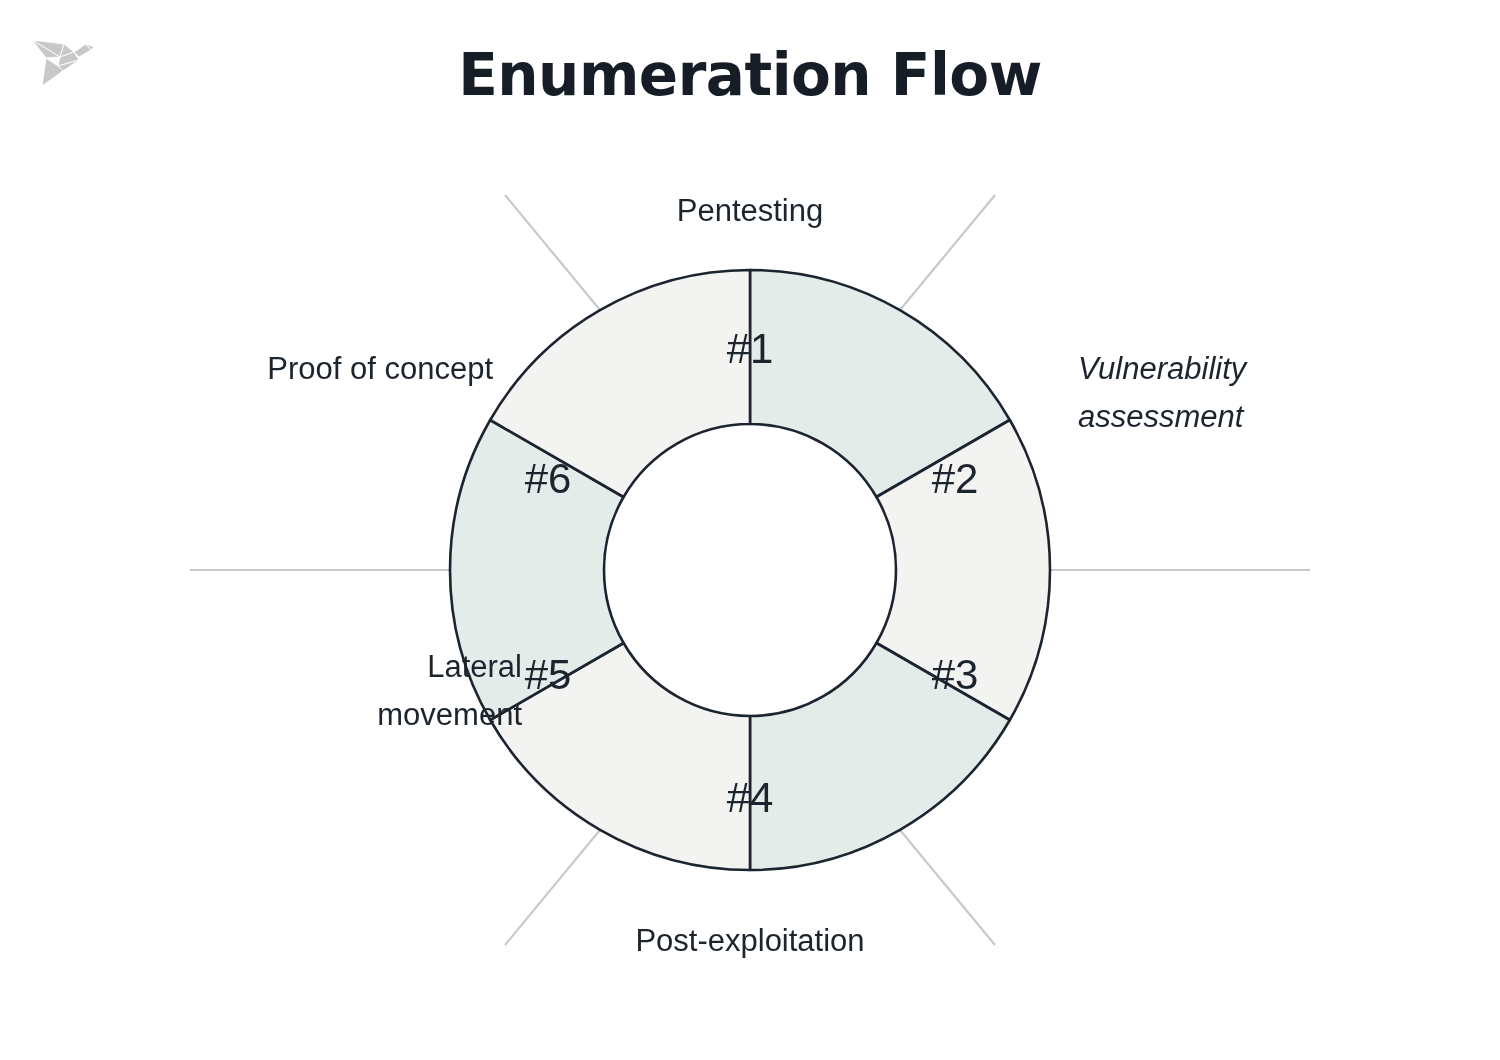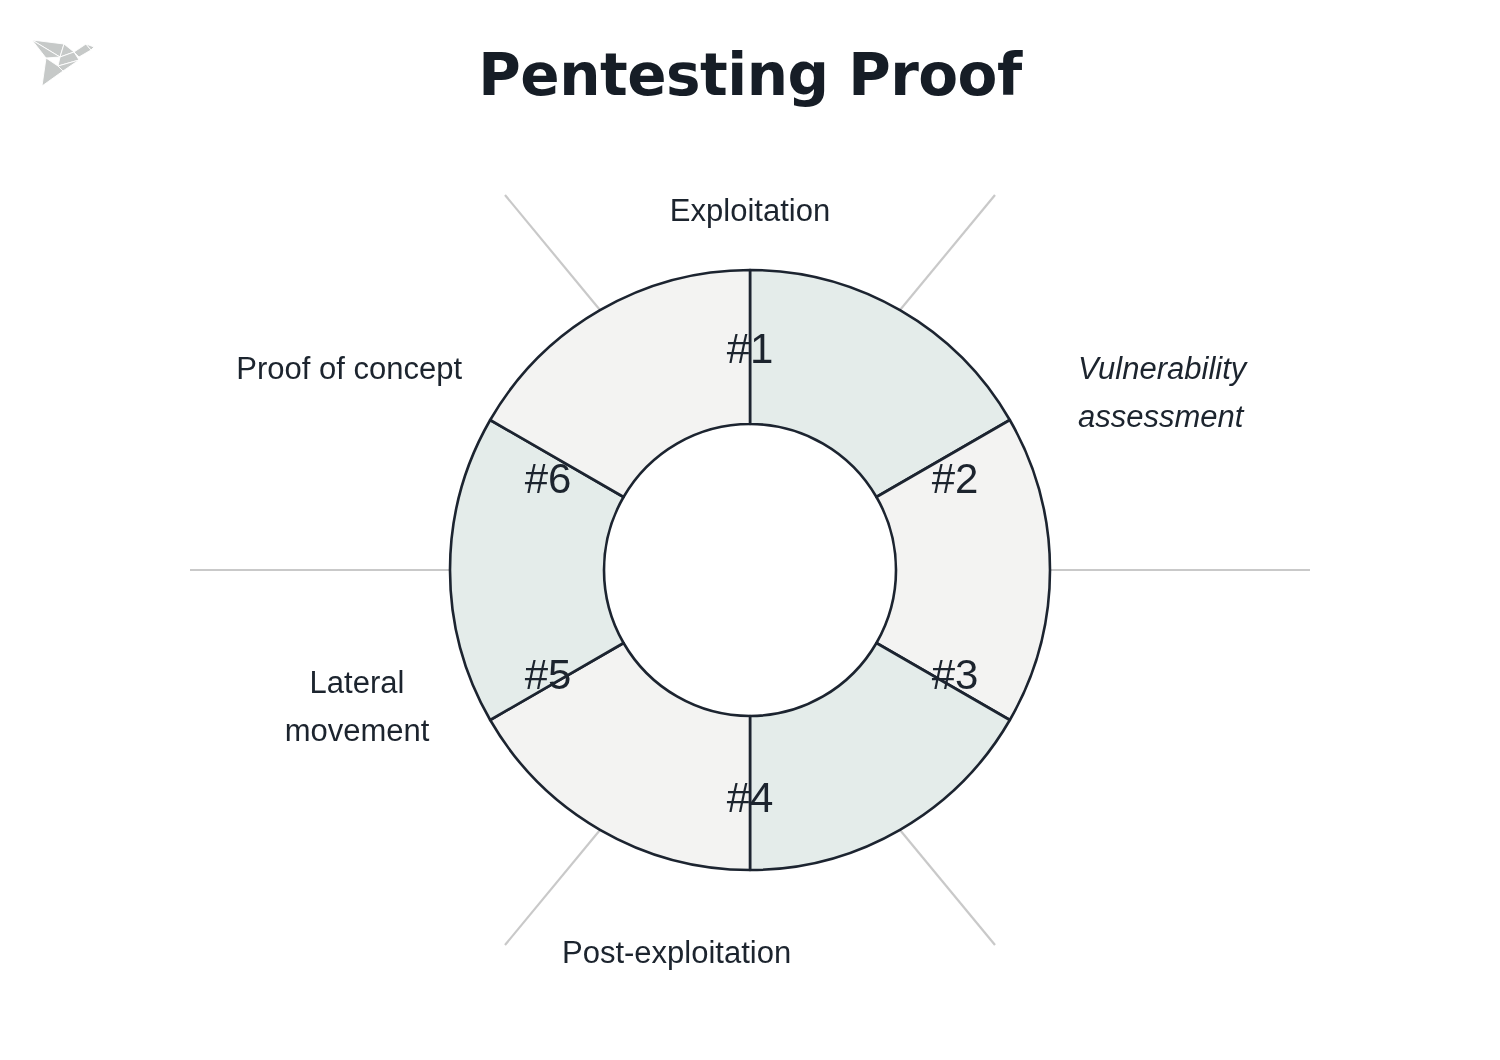--- a/index.html
+++ b/index.html
@@ -74,37 +74,37 @@
     text-align: left;
     font-style: italic;
   }
   #label-exploitation {
     left: 1078px;
     top: 669px;
     width: 360px;
     text-align: left;
   }
   #label-postexploitation {
-    left: 562px;
+    left: 550px;
     top: 917px;
     width: 400px;
-    margin-top: 12px;
+    text-align: center;
   }
   #label-lateral {
     left: 192px;
     top: 643px;
     width: 330px;
-    text-align: center;
-    margin-top: 16px;
+    text-align: right;
   }
   #label-proof {
     left: 0px;
     top: 345px;
     width: 462px;
     text-align: right;
+    padding-left: 31px;
   }
   
 </style>
 </head>
 <body>
 
 <div id="canvas">
 
   <div id="logo">
     <svg viewBox="0 0 82 68" width="82" height="68" aria-hidden="true">
@@ -114,21 +114,21 @@
         <polygon points="36,20 32,33 46,28" fill="#c6c9c8"></polygon>
         <polygon points="32,33 46,28 51,36 30,42" fill="#c6c9c8"></polygon>
         <polygon points="46,28 58,20 63,26 51,33" fill="#c6c9c8"></polygon>
         <polygon points="58,20 66,23 63,26" fill="#c6c9c8"></polygon>
         <polygon points="30,42 51,36 35,47" fill="#c6c9c8"></polygon>
         <polygon points="18,34 30,42 35,47 14,62" fill="#c6c9c8"></polygon>
       </g>
     </svg>
   </div>
 
-  <div id="title">Pentesting Proof</div>
+  <div id="title">Enumeration Flow</div>
 
   <svg id="diagram" viewBox="0 0 1500 1060">
 
     <g stroke="#c9c9c9" stroke-width="2.2" fill="none">
       <line x1="505" y1="195" x2="600" y2="310" stroke="#c9c9c9"></line>
       <line x1="995" y1="195" x2="900" y2="310" stroke="#c9c9c9"></line>
       <line x1="190" y1="570" x2="452" y2="570" stroke="#c9c9c9"></line>
       <line x1="1048" y1="570" x2="1310" y2="570" stroke="#c9c9c9"></line>
       <line x1="505" y1="945" x2="600" y2="830" stroke="#c9c9c9"></line>
       <line x1="995" y1="945" x2="900" y2="830" stroke="#c9c9c9"></line>
@@ -176,21 +176,21 @@
     <g font-family="Liberation Sans, sans-serif" font-size="42" fill="#1c242e" text-anchor="middle" dominant-baseline="central">
       <text id="num-1" x="750" y="348">#1</text>
       <text id="num-2" x="955" y="478">#2</text>
       <text id="num-3" x="955" y="674">#3</text>
       <text id="num-4" x="750" y="797">#4</text>
       <text id="num-5" x="548" y="674">#5</text>
       <text id="num-6" x="548" y="478">#6</text>
     </g>
   </svg>
 
-  <div class="olabel" id="label-enumeration" style="white-space: pre-line;">Exploitation</div>
+  <div class="olabel" id="label-enumeration" style="white-space: pre-line;">Pentesting</div>
 
   <div class="olabel" id="label-vulnerability" style="white-space: pre-line;">Vulnerability
 assessment</div>
 
 
   <div class="olabel" id="label-postexploitation" style="white-space: pre-line;">Post-exploitation</div>
 
   <div class="olabel" id="label-lateral" style="white-space: pre-line;">Lateral
 movement</div>
 

